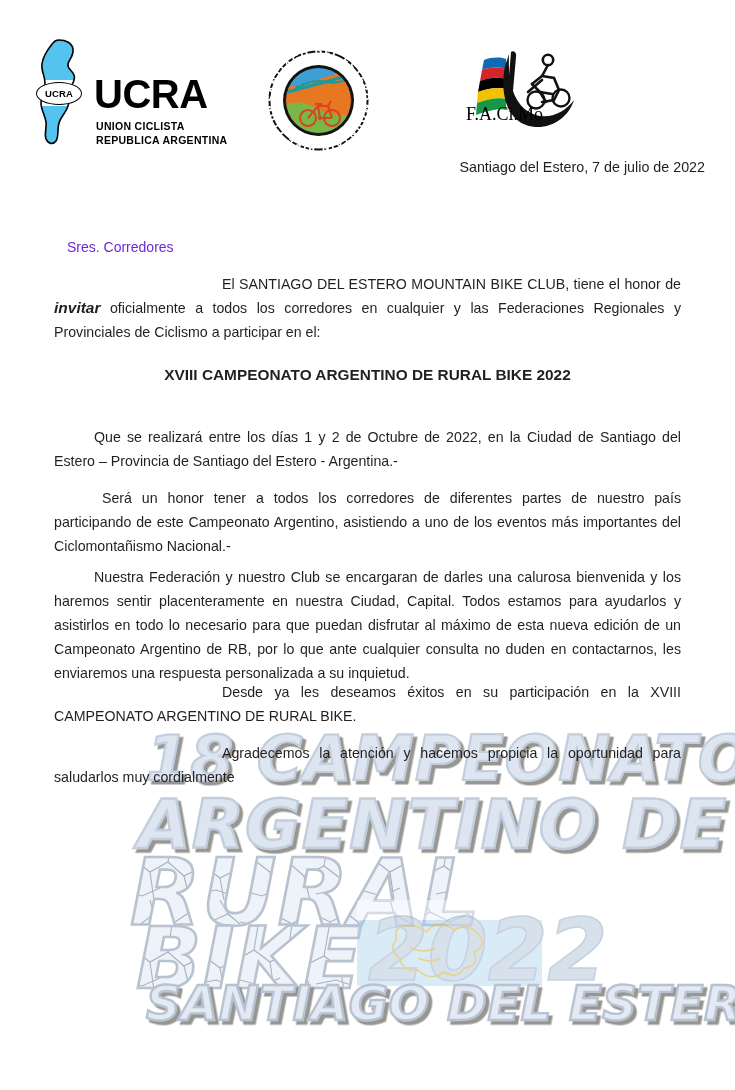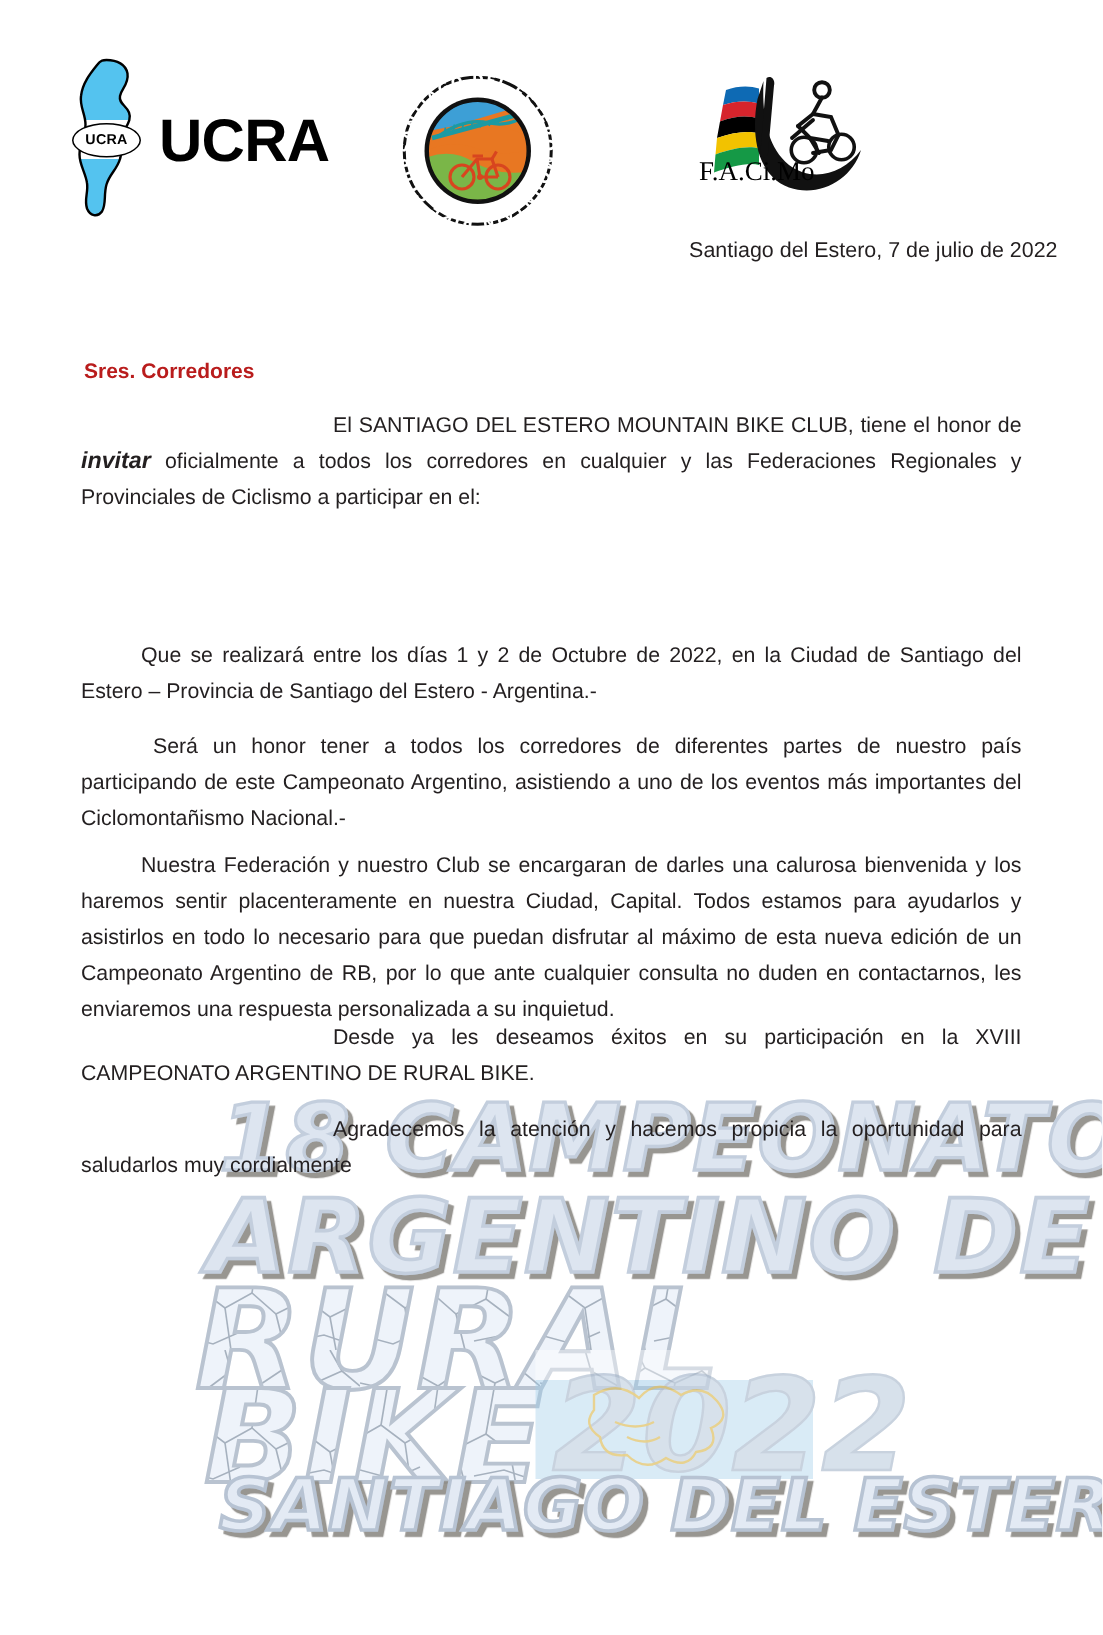--- a/index.html
+++ b/index.html
@@ -24,21 +24,21 @@
     position: absolute;
     top: 0;
     left: 0;
     width: 735px;
     height: 155px;
   }
 
   
   .ucra-logo {
     position: absolute;
-    left: 40px;
+    left: 28px;
     top: 38px;
     width: 215px;
     height: 112px;
   }
   .ucra-map {
     position: absolute;
     left: 0px;
     top: 0px;
     width: 62px;
     height: 108px;
@@ -122,25 +122,25 @@
     left: 0px;
     top: 159px;
     width: 681px;
     text-align: right;
     font-size: 14.3px;
     color: #231f20;
     padding-left: 24px;
   }
   .salutation {
     position: absolute;
-    left: 56px;
+    left: 67px;
     top: 239px;
     font-size: 14px;
-    font-weight: bold;
-    color: #b91c1c;
+    font-weight: normal;
+    color: #6d28d9;
   }
 
   .para {
     position: absolute;
     left: 54px;
     width: 627px;
     font-size: 14.2px;
     line-height: 24px;
     text-align: justify;
     text-justify: inter-word;
@@ -278,20 +278,24 @@
         <path d="M31,2 C38,2 44,5 45,11 C46,18 41,21 40,26 C39,31 44,32 46,37
                  C48,42 44,46 42,51 C40,57 42,62 40,68 C38,75 33,78 31,85
                  C29,92 31,98 28,103 C25,107 20,106 18,101 C16,95 19,90 18,84
                  C17,77 13,72 13,65 C13,57 17,52 17,45 C17,38 13,33 14,26
                  C15,17 21,10 25,5 C27,2 29,2 31,2 Z" fill="none" stroke="#000000" stroke-width="1.6"></path>
       </svg>
       <div class="ucra-badge">
         <span>UCRA</span>
       </div>
       <div class="ucra-word">UCRA</div>
+      <div class="ucra-sub">
+        <div>UNION CICLISTA</div>
+        <div>REPUBLICA ARGENTINA</div>
+      </div>
     </div>
 
     <svg class="club-logo" viewBox="0 0 113 113" xmlns="http://www.w3.org/2000/svg">
       <defs>
         <path id="ringTop" d="M 12,56.5 A 44.5,44.5 0 0 1 101,56.5"></path>
         <path id="ringBot" d="M 101,56.5 A 44.5,44.5 0 0 1 12,56.5"></path>
         <clipPath id="discClip">
             <circle cx="56.5" cy="56.5" r="33"></circle>
           </clipPath>
       </defs>
@@ -376,20 +380,21 @@
 
     <div class="date-line">Santiago del Estero, 7 de julio de 2022</div>
 
     <div class="salutation">Sres. Corredores</div>
 
     <div class="para p1">
       <span class="indent-lg"></span><span>El SANTIAGO DEL ESTERO MOUNTAIN BIKE CLUB, tiene  el honor de </span><span class="bold-italic">invitar</span><span> oficialmente a todos los corredores en cualquier y las Federaciones Regionales y Provinciales de Ciclismo a participar en el:</span>
     </div>
 
     <div class="event-title">
+      <div class="line1">XVIII CAMPEONATO ARGENTINO DE RURAL BIKE 2022</div>
     </div>
 
     <div class="para p3">
       <span class="indent-sm"></span><span>Que se realizará entre los días 1 y 2 de Octubre de 2022, en la Ciudad de Santiago del Estero – Provincia de Santiago del Estero - Argentina.-</span>
     </div>
 
     <div class="para p4">
       <span class="indent-xs"></span><span>Será un honor tener a todos los corredores de diferentes partes de nuestro país participando de este Campeonato Argentino, asistiendo a uno de los eventos más importantes del Ciclomontañismo Nacional.-</span>
     </div>
 

